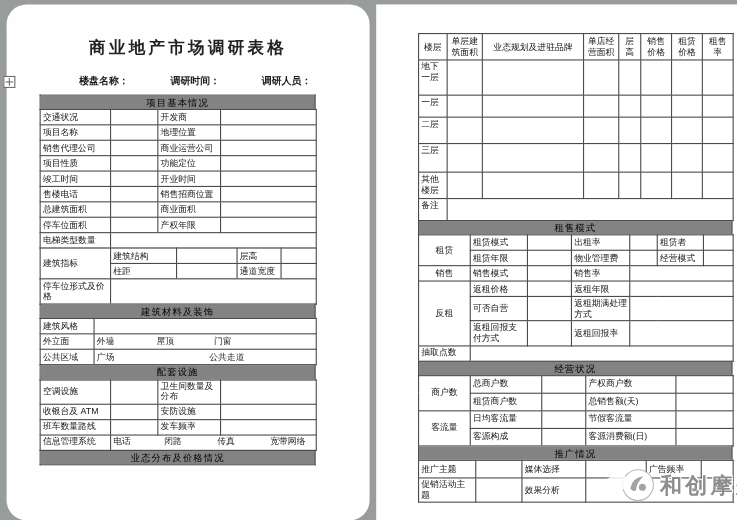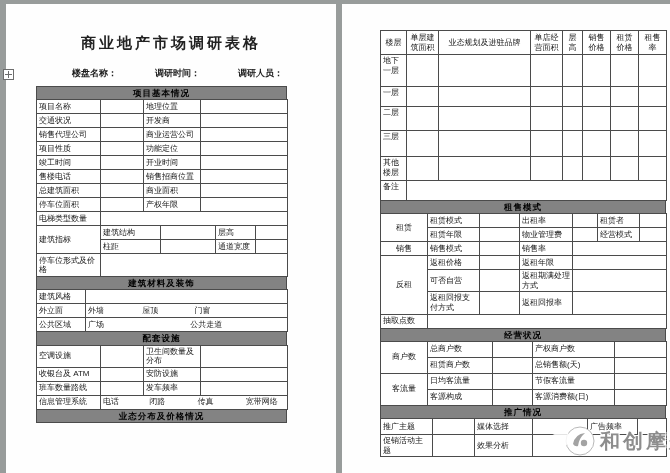--- a/index.html
+++ b/index.html
@@ -3,21 +3,21 @@
 <meta charset="utf-8">
 <style>
   html,body{margin:0;padding:0;}
   body{
     width:670px;height:473px;position:relative;overflow:hidden;
     background:#989c9b;
     font-family:"Liberation Sans","DejaVu Sans",sans-serif;
     color:#1c1c1c;
   }
   .page{position:absolute;top:4px;bottom:0;background:#fefefe;}
-  .page1{left:6px;width:330px;}
+  .page1{left:6px;width:330px;border-radius:18px;}
   .page2{left:342px;width:328px;}
 
   .doc-title{
     margin-top:30px;text-align:center;font-size:15px;font-weight:bold;
     letter-spacing:3px;color:#222;
   }
   .meta-row{
     margin-top:14px;padding-left:66px;display:flex;gap:38px;
     font-size:9px;font-weight:bold;white-space:nowrap;
   }
@@ -26,21 +26,21 @@
     margin-left:30px;width:251px;background:#fff;
   }
   .page2 .tbl{margin-left:38px;width:286px;}
   .tbl + .tbl{margin-top:-1px;}
   td{
     border:1px solid #4b4b4b;font-size:8px;line-height:1.2;
     padding:1px 2px;height:11px;overflow:hidden;vertical-align:middle;
     word-break:break-all;
   }
   .bar td{
-    background:#838383;text-align:center;font-weight:bold;
+    background:#838383;text-align:center;font-weight:normal;
     font-size:8.5px;height:10px;color:#000;letter-spacing:1px;
   }
   .lbl{color:#161616;}
   .grp{text-align:center;}
   .floor td{vertical-align:top;}
   .floor .hd{text-align:center;vertical-align:middle;}
   .items span{display:inline-block;}
   .handle{
     position:absolute;left:3px;top:69px;width:9px;height:9px;
     background:#fff;border:1px solid #6d6d6d;
@@ -84,29 +84,29 @@
 
   <table class="tbl">
     <colgroup>
         <col style="width:64px">
         <col style="width:43px">
         <col style="width:57px">
         <col style="width:87px">
       </colgroup>
     <tbody>
         <tr>
+          <td class="lbl">交通状况</td>
+          <td></td>
+          <td class="lbl">开发商</td>
+          <td></td>
+        </tr>
+    <tr>
           <td class="lbl">项目名称</td>
           <td></td>
           <td class="lbl">地理位置</td>
-          <td></td>
-        </tr>
-    <tr>
-          <td class="lbl">交通状况</td>
-          <td></td>
-          <td class="lbl">开发商</td>
           <td></td>
         </tr>
     <tr>
           <td class="lbl">销售代理公司</td>
           <td></td>
           <td class="lbl">商业运营公司</td>
           <td></td>
         </tr>
     <tr>
           <td class="lbl">项目性质</td>

